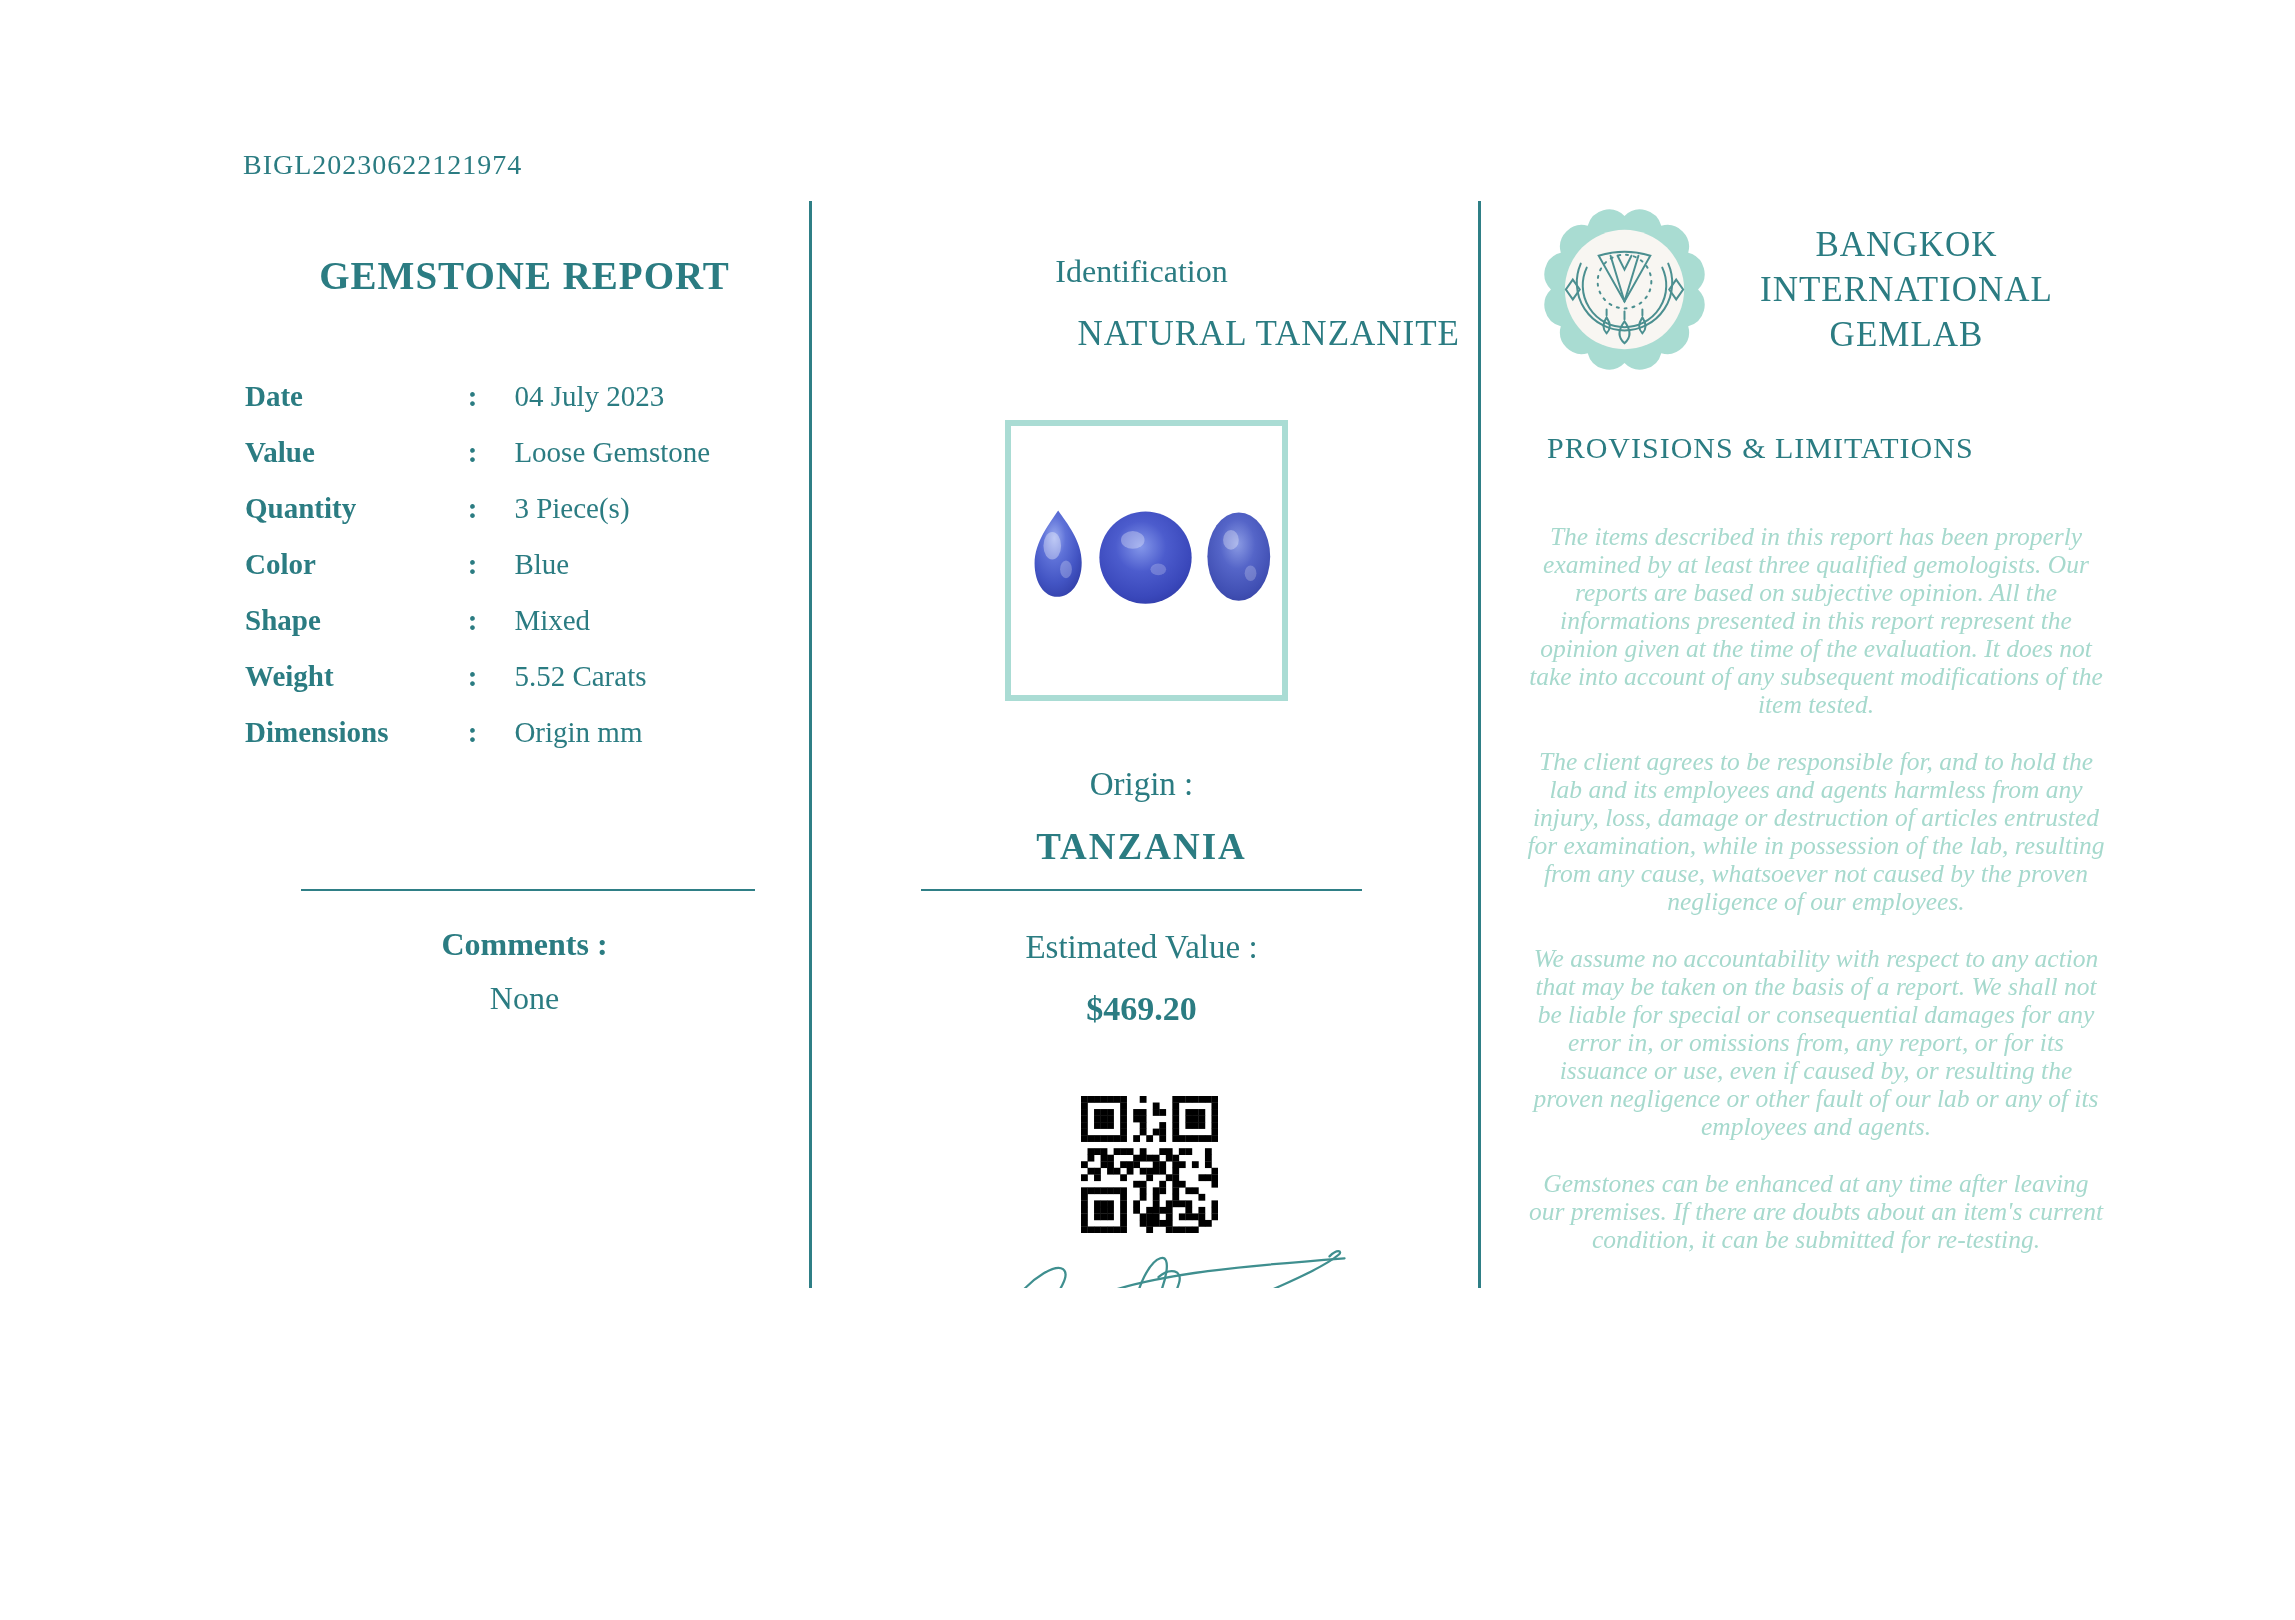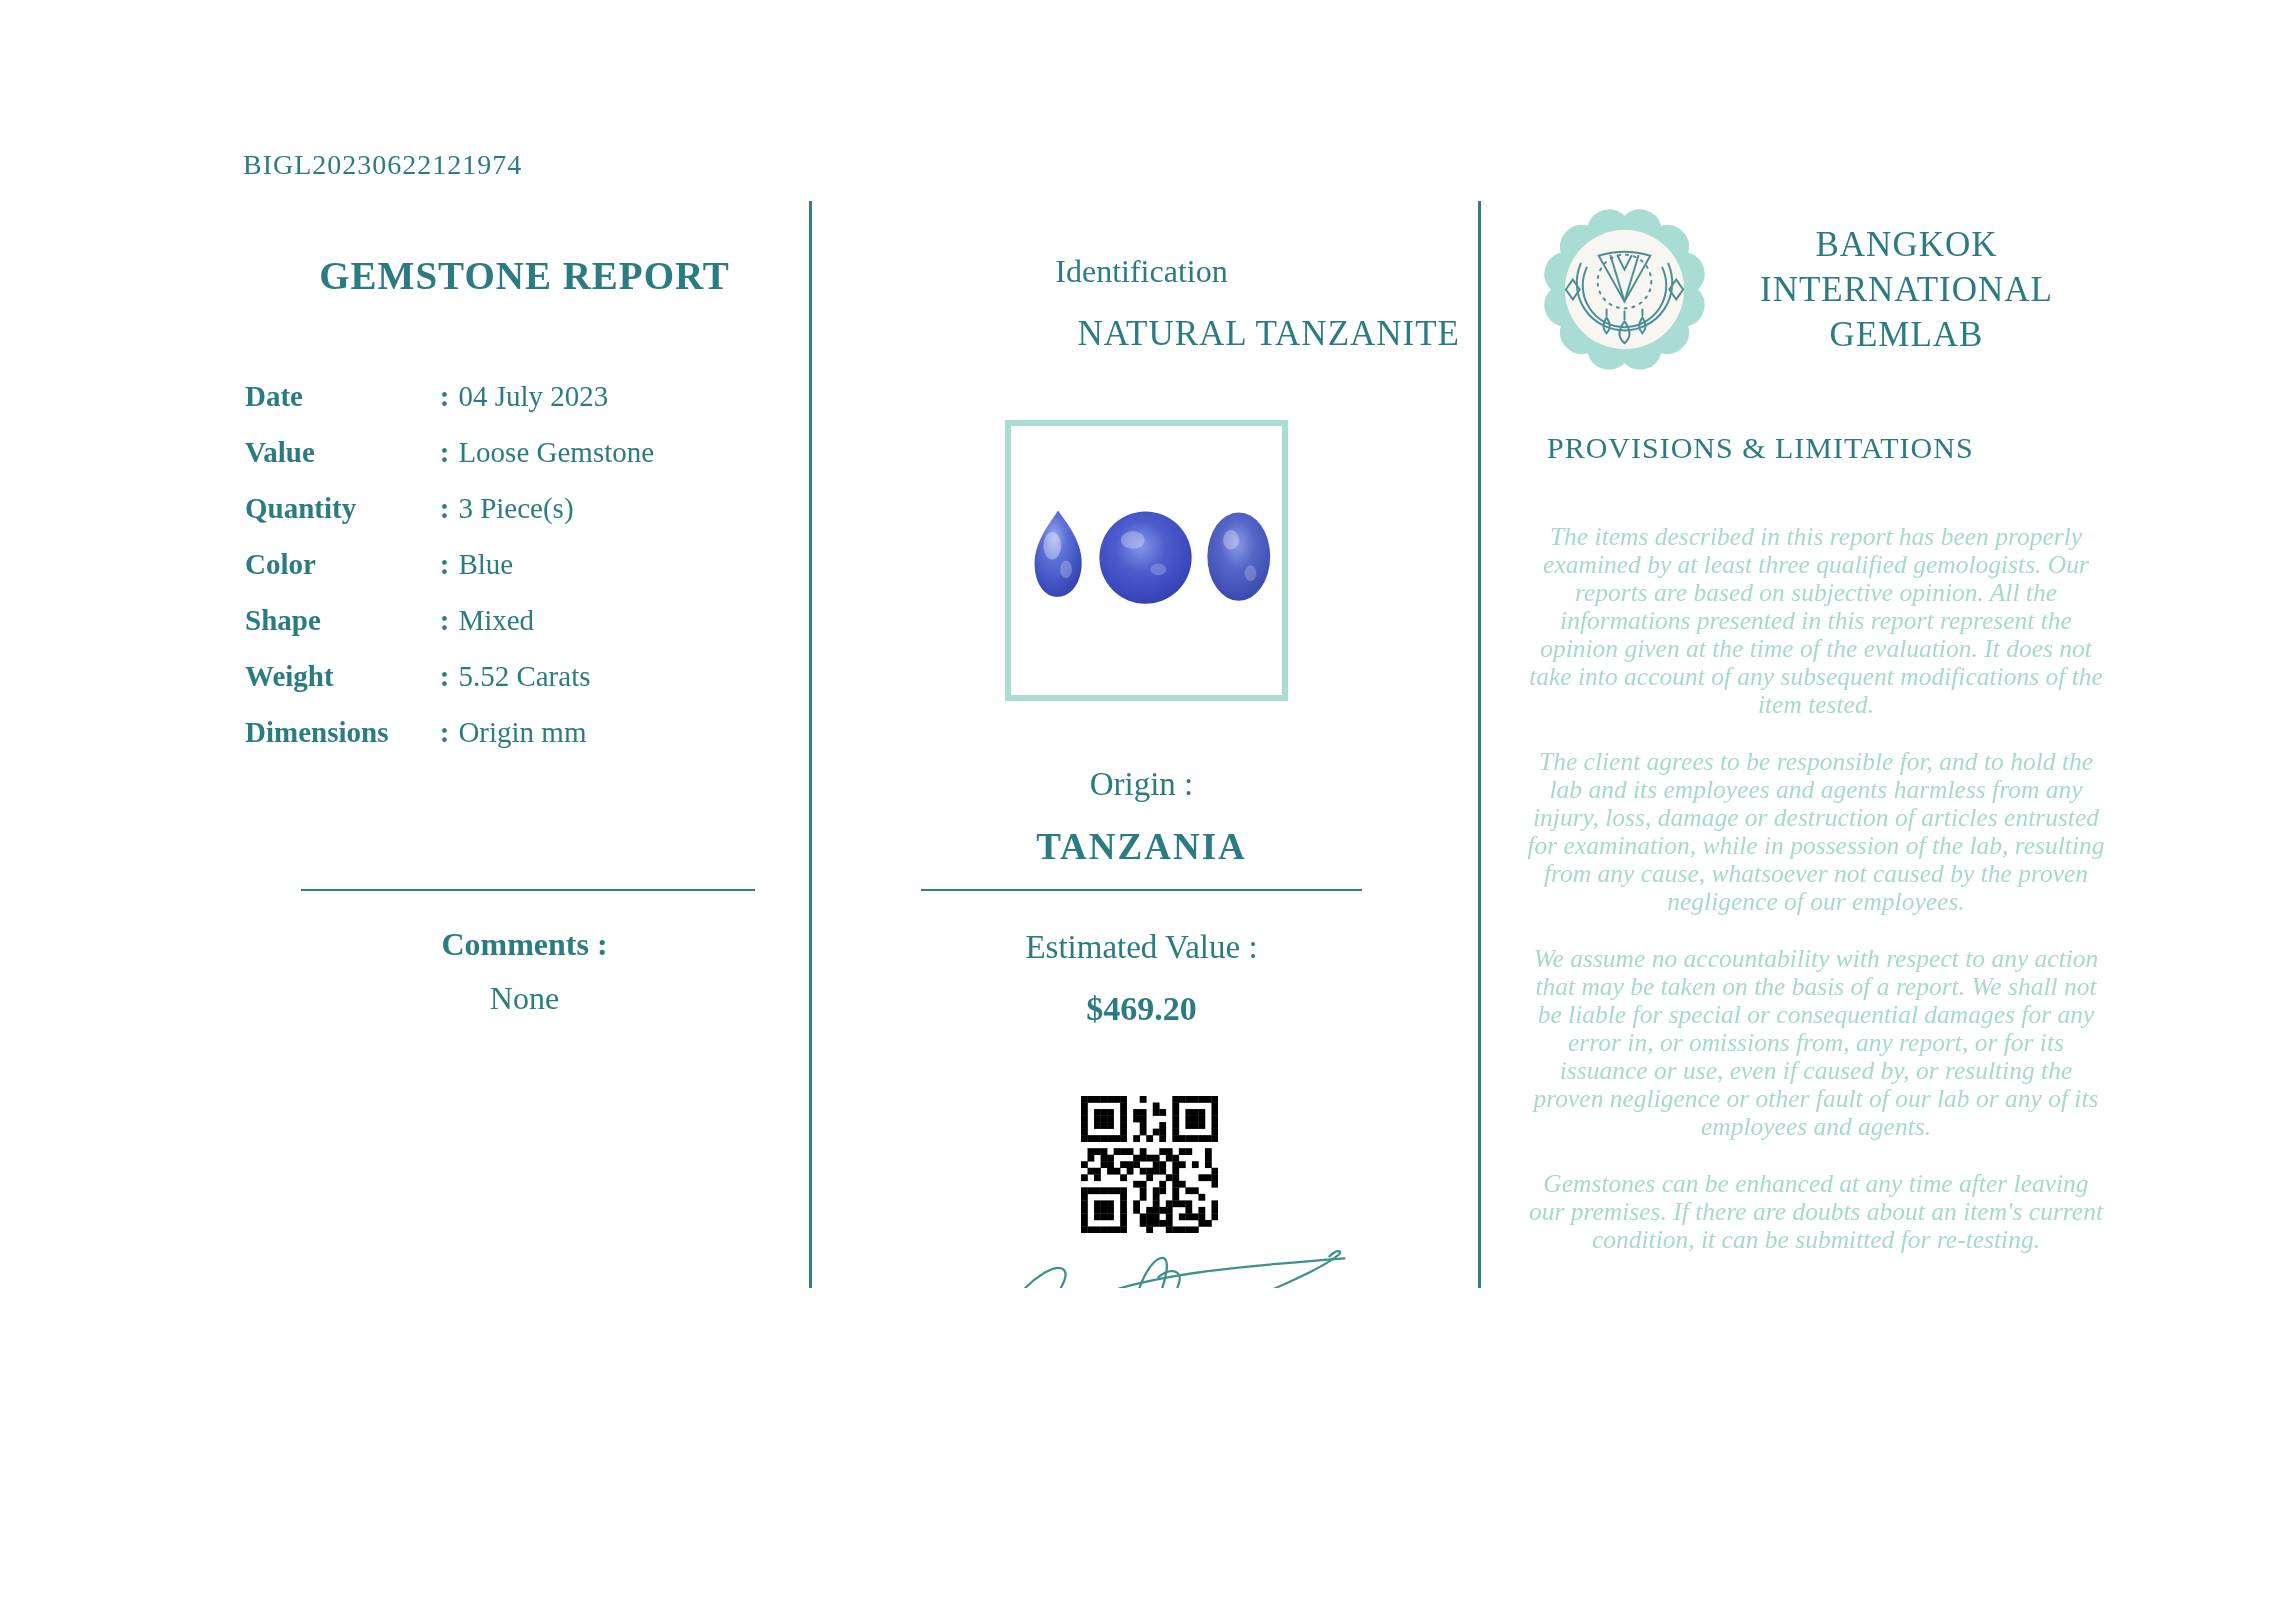--- a/index.html
+++ b/index.html
@@ -9,21 +9,21 @@
   }
   .abs{position:absolute;}
   .report-number{left:243px;top:149px;font-size:28px;letter-spacing:1px;}
   .vline{width:2.9px;background:#2f7f86;top:201px;height:1213px;}
   .vline-1{left:809px;}
   .vline-2{left:1478px;}
 
   
   .left-title{left:245px;top:253px;width:559px;text-align:center;font-size:39px;font-weight:700;letter-spacing:1px;}
   .fields{left:245px;top:380px;width:559px;}
-  .frow{display:flex;align-items:baseline;height:56px;font-size:29px;}
+  .frow{display:flex;align-items:baseline;height:56px;font-size:29px;gap:28px;}
   .flabel{width:186px;font-weight:700;}
   .fcolon{width:27.4px;font-weight:700;text-align:center;}
   .fvalue{flex:1;}
   .hline{background:#2f7f86;height:2px;}
   .hline-left{left:301px;top:889px;width:454px;}
   .comments-label{left:245px;top:926px;width:559px;text-align:center;font-size:32px;font-weight:700;}
   .comments-value{left:245px;top:980px;width:559px;text-align:center;font-size:32px;}
   .barcode-wrap{left:326px;top:1323px;width:404px;}
   .barcode-text{left:326px;top:1355px;width:404px;text-align:center;
     font-family:"DejaVu Sans Mono","Liberation Mono",monospace;font-size:16.7px;letter-spacing:11.8px;color:#2b7c82;white-space:nowrap;}

